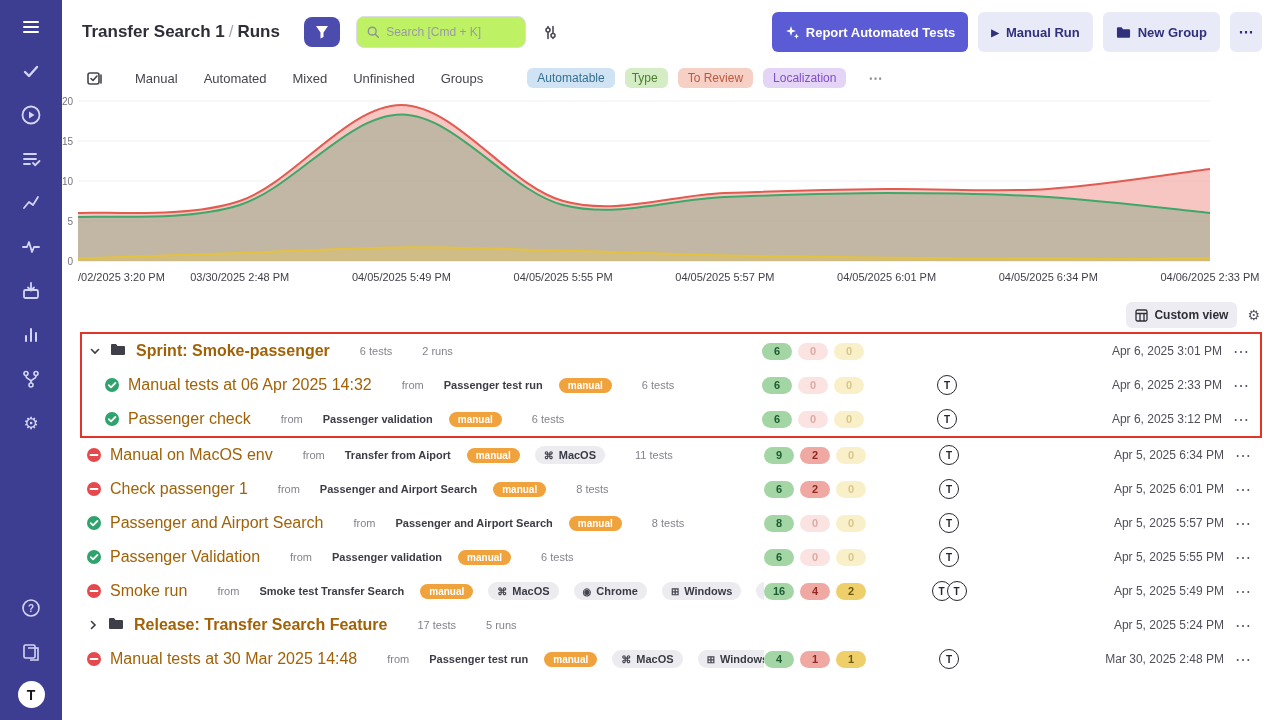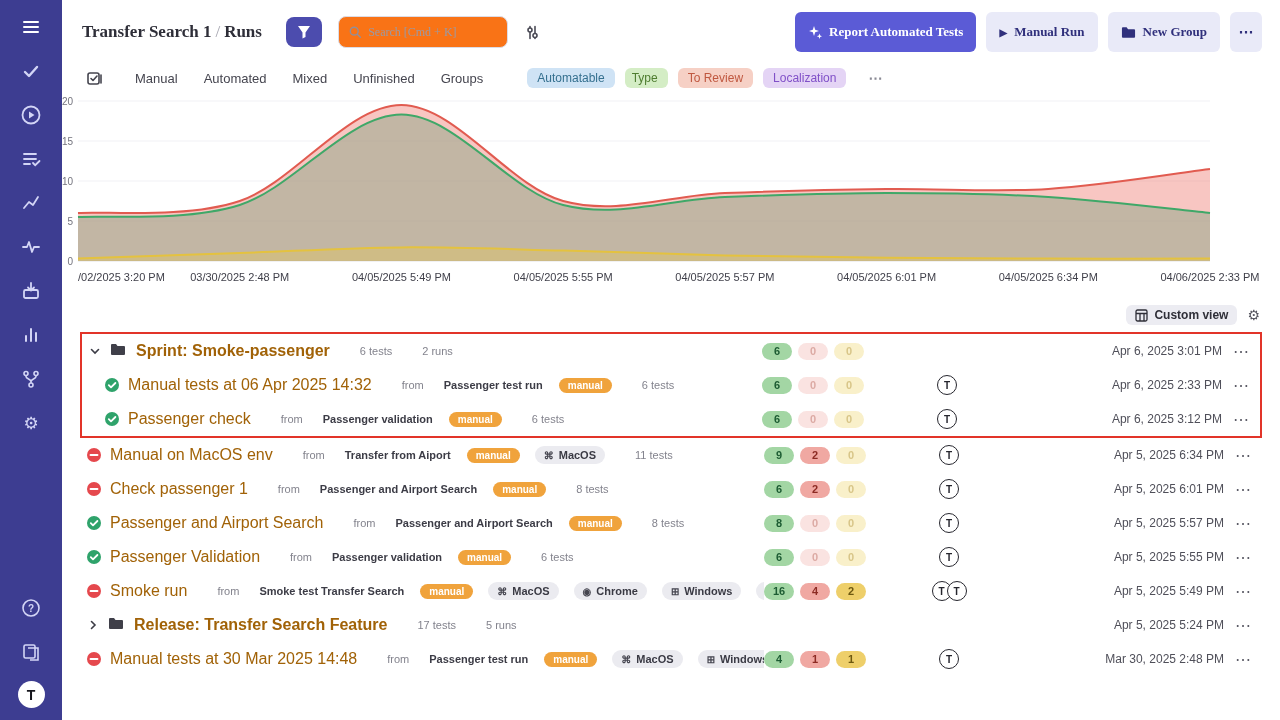--- a/index.html
+++ b/index.html
@@ -11,25 +11,25 @@
   .sidebar { width:62px; background:#3d3d91; display:flex; flex-direction:column; align-items:center; padding:8px 0 12px; gap:6px; flex-shrink:0; }
   .side-btn { width:40px; height:38px; display:flex; align-items:center; justify-content:center; color:#d3d5f6; border-radius:8px; cursor:pointer; font-size:17px; }
   .side-btn svg { display:block; }
   .side-btn.first { color:#ffffff; }
   .side-spacer { flex:1; }
   .side-avatar { width:27px; height:27px; border-radius:50%; background:#fff; color:#15151c; font-weight:700; font-size:14px; display:flex; align-items:center; justify-content:center; margin-top:4px; }
 
   
   .content { flex:1; display:flex; flex-direction:column; background:#fff; min-width:0; }
 
-  .topbar { display:flex; align-items:center; height:64px; padding:0 18px 0 20px; gap:16px;font-family:Liberation Serif, serif; }
+  .topbar { display:flex; align-items:center; height:64px; padding:0 18px 0 20px; gap:16px; }
   .breadcrumb { font-size:17px; font-weight:700; color:#2e2e38; white-space:nowrap; }
   .breadcrumb .sep { color:#a6a6b0; font-weight:400; padding:0 4px; }
   .filter-btn { width:36px; height:30px; border:none; border-radius:8px; background:#4c4cae; display:flex; align-items:center; justify-content:center; margin-left:8px; cursor:pointer; }
-  .search { display:flex; align-items:center; gap:7px; width:170px; height:32px; border:1px solid #dcdce6; border-radius:8px; padding:0 10px; background:#f97316; }
+  .search { display:flex; align-items:center; gap:7px; width:170px; height:32px; border:1px solid #dcdce6; border-radius:8px; padding:0 10px; background:#bef264; }
   .search input { border:none; outline:none; width:100%; font-size:12px; color:#333; background:transparent; font-family:inherit; }
   .search input::placeholder { color:#9a9aa6; }
   .icon-plain { border:none; background:transparent; cursor:pointer; display:flex; align-items:center; color:#4a4a55; }
   .topbar-right { margin-left:auto; display:flex; gap:10px; align-items:center; }
   .btn { height:40px; border:none; border-radius:6px; font-size:13px; font-weight:600; display:flex; align-items:center; gap:7px; padding:0 13px; cursor:pointer; font-family:inherit; white-space:nowrap; }
   .btn.primary { background:#5b5bd6; color:#fff; }
   .btn.light { background:#e9eaf8; color:#30307c; }
   .btn.sq { width:32px; padding:0; justify-content:center; font-size:15px; }
 
   .filter-row { display:flex; align-items:center; padding:0 18px 0 24px; height:28px; gap:18px; }
@@ -38,21 +38,21 @@
   .chips { display:flex; gap:10px; margin-left:26px; align-items:center; }
   .chip { height:20px; border-radius:6px; font-size:12px; font-weight:500; display:flex; align-items:center; padding:0 10px; cursor:pointer; white-space:nowrap; }
   .chip-more { color:#8a8a94; font-size:14px; font-weight:700; cursor:pointer; margin-left:4px; }
 
   .chart-wrap { height:206px; position:relative; }
   .chart-wrap svg { display:block; }
   .ytick { font-size:10px; fill:#73737d; font-family:inherit; }
   .xlab  { font-size:11px; fill:#3f3f49; font-family:inherit; }
 
   .custom-row { display:flex; justify-content:flex-end; align-items:center; gap:10px; padding:0 20px; height:34px; }
-  .custom-btn { height:20px; background:#ececf2; border:none; border-radius:6px; font-size:12px; color:#2f2f38; display:flex; align-items:center; gap:6px; padding:0 9px; font-weight:600; cursor:pointer; font-family:inherit; }
+  .custom-btn { height:26px; background:#ececf2; border:none; border-radius:6px; font-size:12px; color:#2f2f38; display:flex; align-items:center; gap:6px; padding:0 9px; font-weight:600; cursor:pointer; font-family:inherit; }
   .gear-btn { border:none; background:transparent; font-size:14px; color:#55555f; cursor:pointer; }
 
   
   .runs-table { padding:0 18px; }
   .annotation { border:2px solid #e23429; }
   .trow { display:flex; align-items:center; height:34px; cursor:pointer; }
   .lcluster { display:flex; align-items:center; gap:8px; flex:1; min-width:0; overflow:hidden; white-space:nowrap; padding-left:6px; }
   .lcluster.indent { padding-left:22px; }
   .chev { width:14px; display:flex; justify-content:center; }
   .ttl { font-size:16px; color:#a16207; font-weight:500; }

